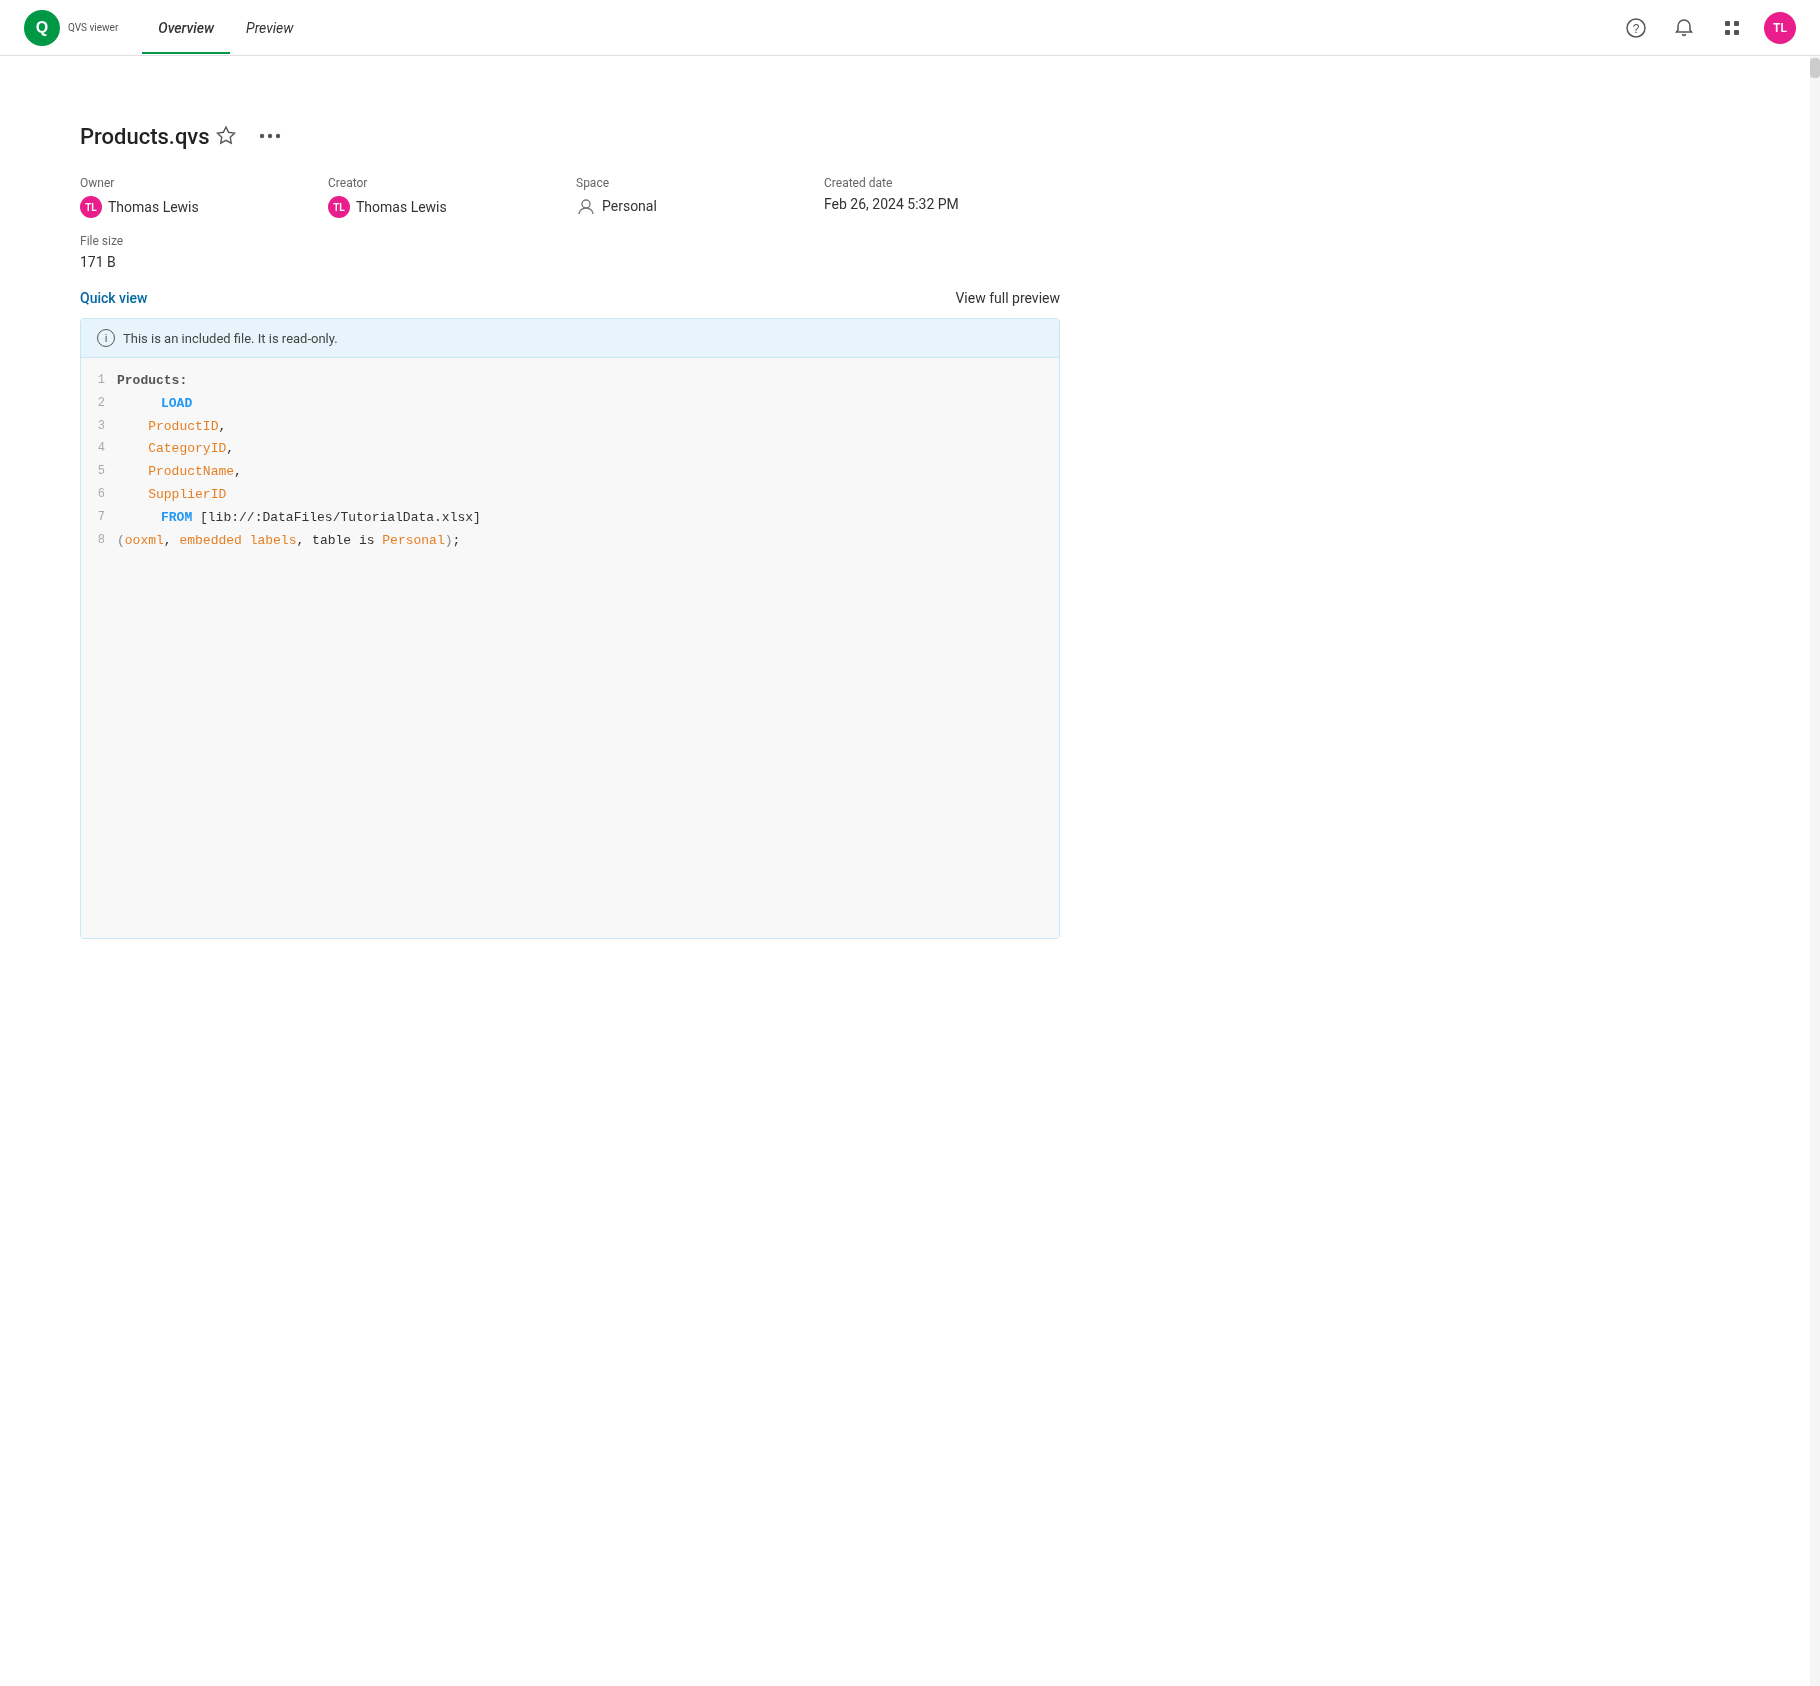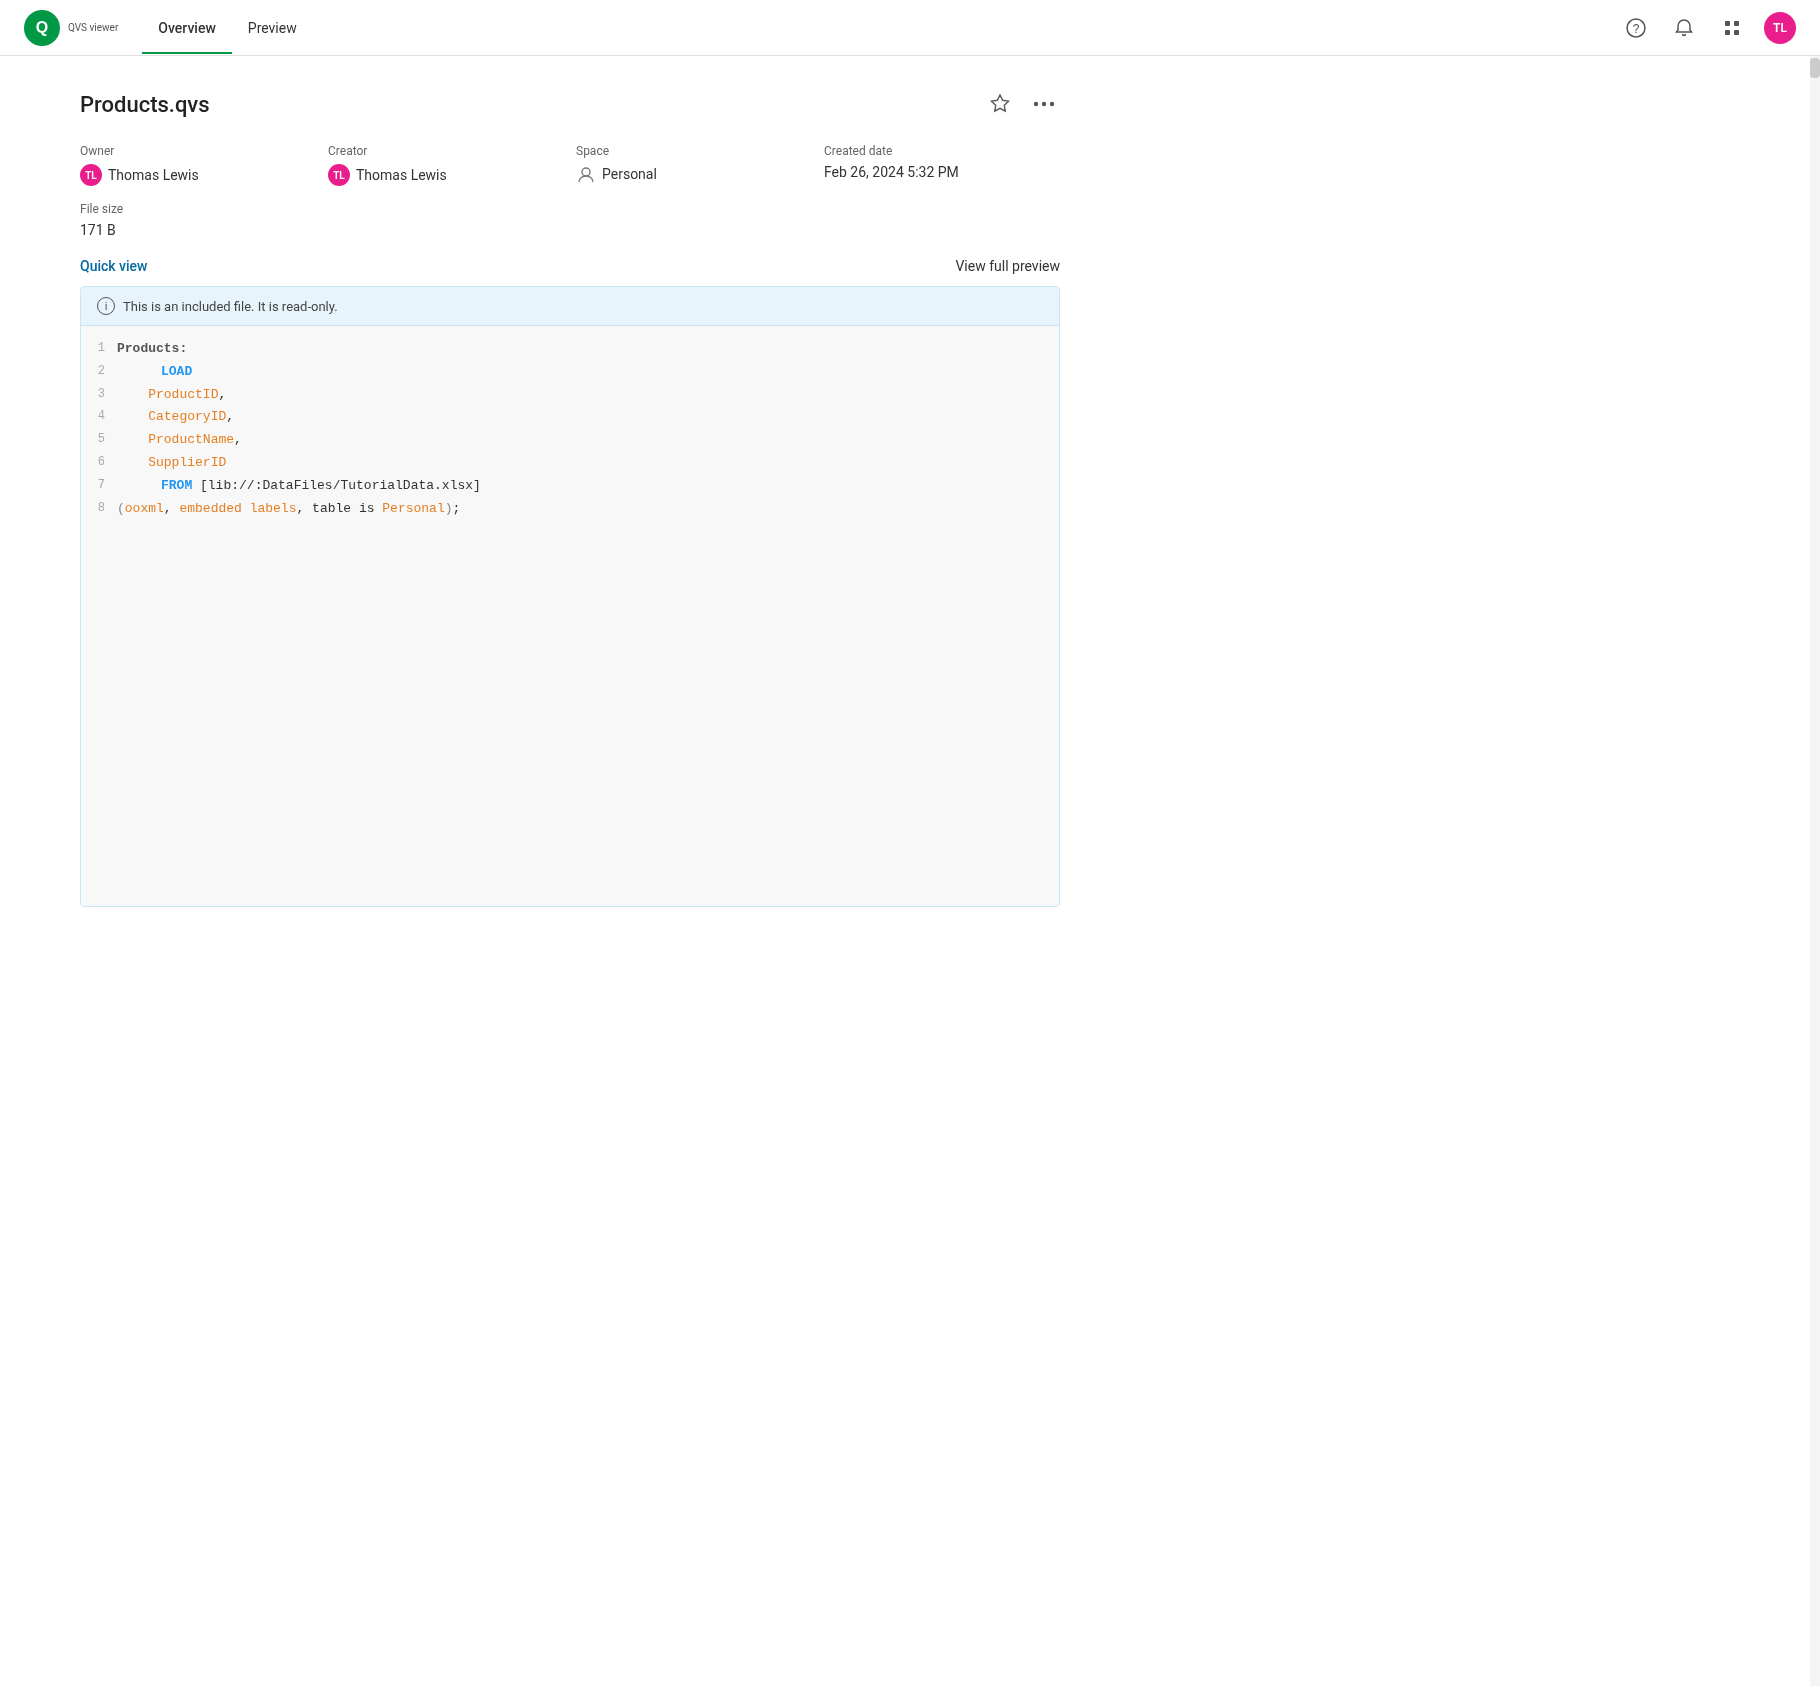--- a/index.html
+++ b/index.html
@@ -38,20 +38,21 @@
     .nav-tab {
       padding: 0 16px;
       height: 52px;
       display: flex;
       align-items: center;
       font-size: 14px;
       cursor: pointer;
       color: #333;
       position: relative;
       text-decoration: none;
+      font-style: italic;
     }
     .nav-tab.active {
       color: #333;
       font-weight: 500;
     }
     .nav-tab.active::after {
       content: '';
       position: absolute;
       bottom: 0;
       left: 0;
@@ -110,22 +111,22 @@
     
     .main {
       padding: 32px 80px;
       max-width: 1140px;
     }
 
     
     .title-row {
       display: flex;
       align-items: center;
-      justify-content: space-between;
       margin-bottom: 24px;
+      margin-top: 32px;
     }
     .page-title {
       font-size: 22px;
       font-weight: 500;
       color: #222;
     }
     .title-actions {
       display: flex;
       align-items: center;
       gap: 12px;

